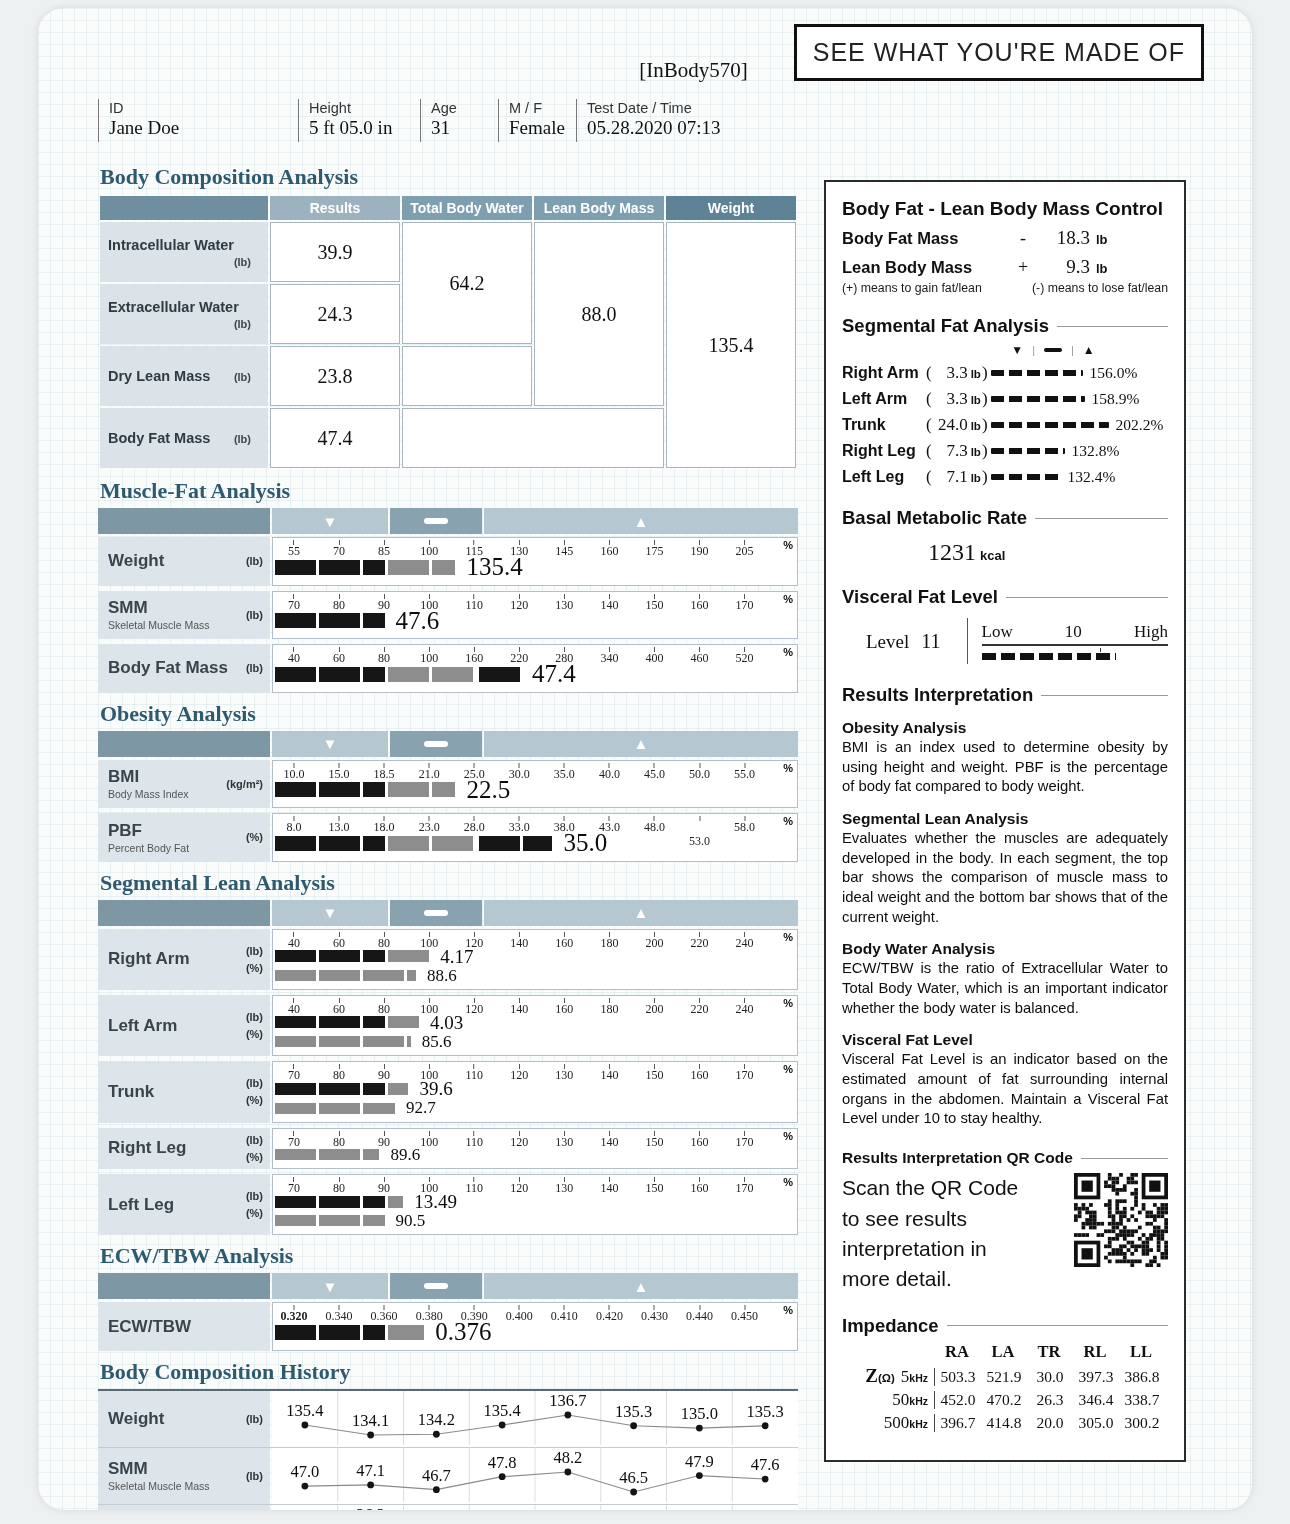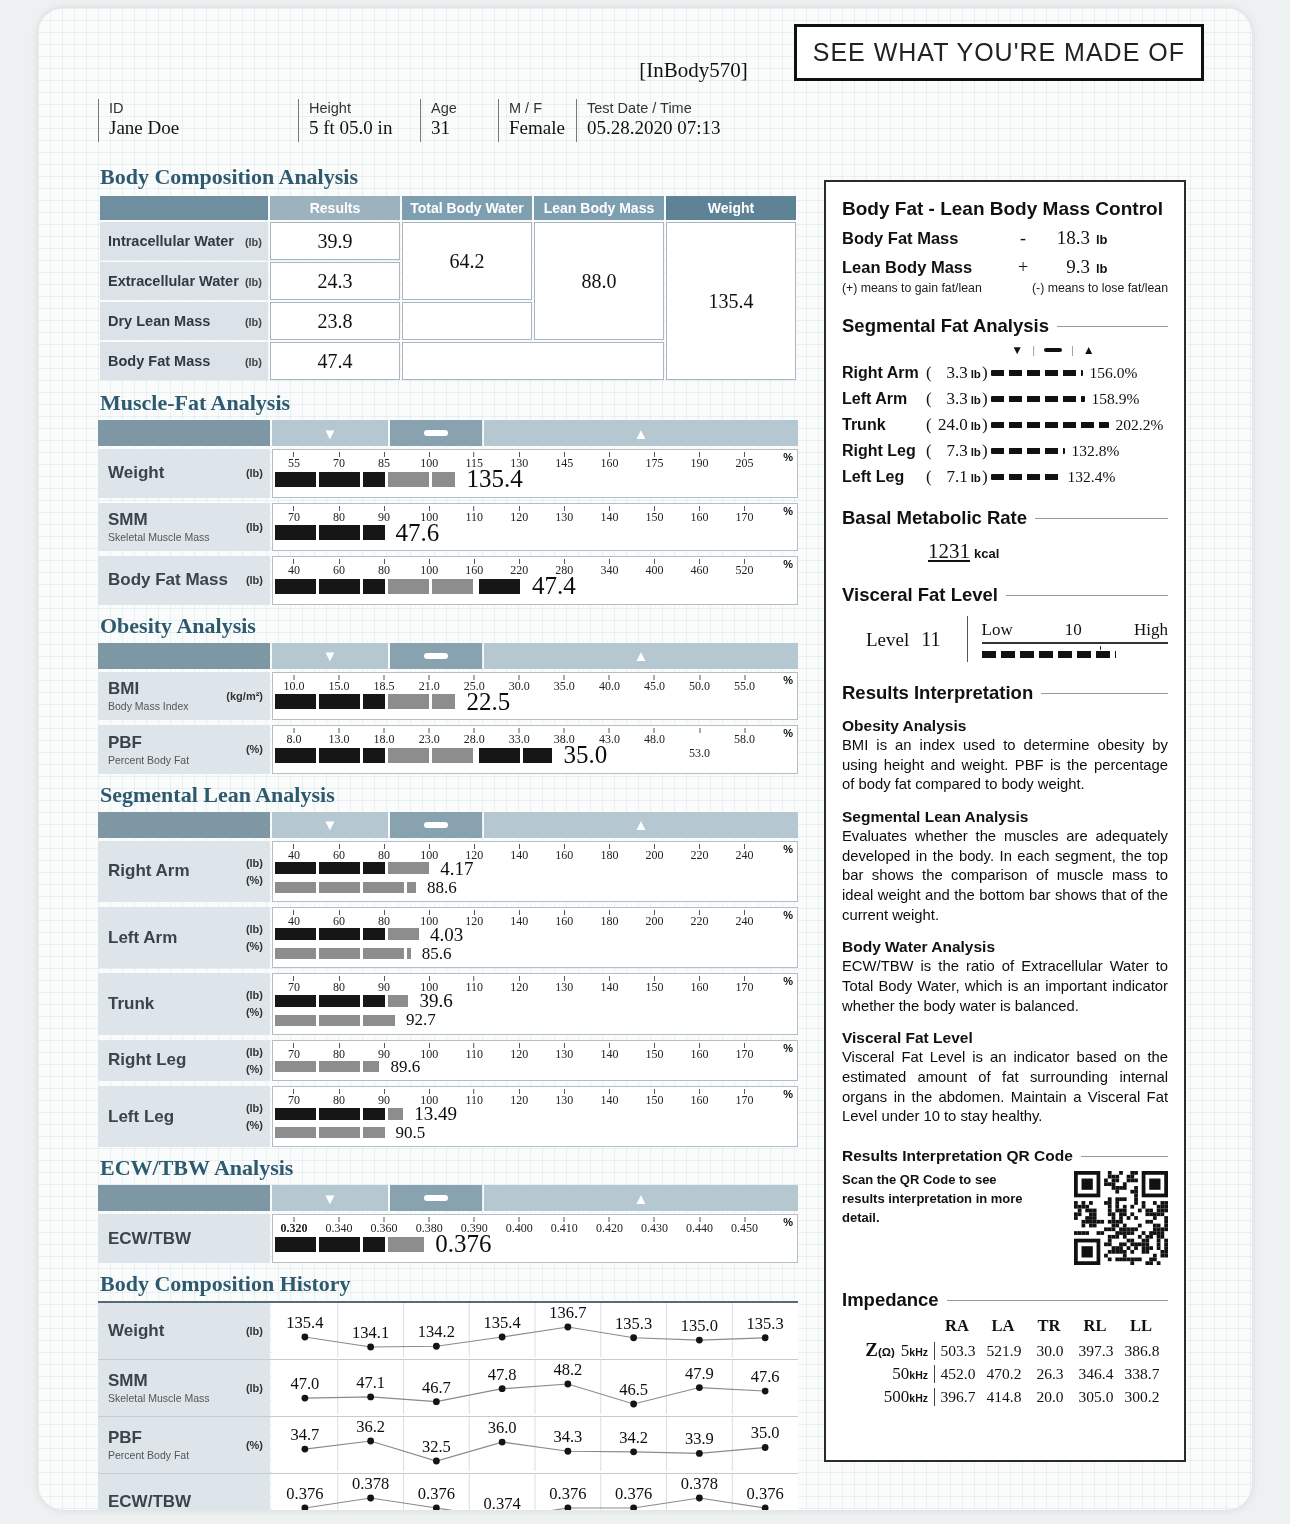--- a/index.html
+++ b/index.html
@@ -26,21 +26,21 @@
   .rightcol{width:362px;margin-left:26px;}
   .sec-title{font-family:"Liberation Serif",serif;font-weight:bold;font-size:22px;color:#2e5a6f;margin:8px 0 4px 2px;}
   
   table.bca{width:700px;border-collapse:separate;border-spacing:2px;table-layout:fixed;}
   .bca th{height:24px;color:#fff;font-size:14px;font-weight:bold;padding:0;}
   .bca .h0{background:#6f8fa0;width:168px;}
   .bca .h1{background:#9cb2bf;}
   .bca .h2,.bca .h3{background:#7e9fb0;}
   .bca .h4{background:#5e8296;}
   .bca td{height:36px;background:#fff;border:1px solid #a9b6bf;
-    font-family:"Liberation Serif",serif;font-size:20px;text-align:center;vertical-align:middle;padding:0;}
+    font-family:"Liberation Serif",serif;font-size:20px;text-align:center;vertical-align:middle;padding:11px;}
   .bca td.lbl{background:#dbe3e9;border:none;font-family:"Liberation Sans",sans-serif;
     font-size:14.5px;font-weight:bold;color:#2f3a41;text-align:left;padding-left:8px;}
   .bca td.lbl .u{font-size:11px;font-weight:bold;color:#444;float:right;margin:3px 6px 0 0;}
   
   .band{display:flex;height:26px;margin-bottom:3px;}
   .band .b0{width:172px;background:#7d97a5;margin-right:2px;}
   .band .b1{width:116px;background:#b5c7d0;margin-right:2px;display:flex;align-items:center;justify-content:center;}
   .band .b2{width:92px;background:#88a2b0;margin-right:2px;display:flex;align-items:center;justify-content:center;}
   .band .b3{flex:1;background:#b5c7d0;display:flex;align-items:center;justify-content:center;}
   .tri{color:#fff;font-size:15px;line-height:1;}
@@ -89,37 +89,37 @@
   .sf-icons .s-dash{width:18px;height:4px;background:#111;border-radius:2px;}
   .sf-row{display:flex;align-items:center;margin-top:6px;}
   .sf-row .sl{font-weight:bold;font-size:16px;width:84px;}
   .sf-row .sp{font-family:"Liberation Serif",serif;font-size:17px;}
   .sf-row .sv{font-family:"Liberation Serif",serif;font-size:17px;width:36px;text-align:right;}
   .sf-row .su{font-weight:bold;font-size:11.5px;margin:2px 1px 0 3px;}
   .sf-bar{height:6px;background:repeating-linear-gradient(90deg,#111 0 13px,transparent 13px 18px);
     margin:0 7px 0 3px;border-radius:1px;}
   .sf-pct{font-family:"Liberation Serif",serif;font-size:15.5px;white-space:nowrap;}
   .bmr-val{margin:10px 0 0 86px;}
-  .bmr-val .bv{font-family:"Liberation Serif",serif;font-size:21px;text-decoration:underline;}
+  .bmr-val .bv{font-family:"Liberation Serif",serif;font-size:24px;}
   .bmr-val .bu{font-weight:bold;font-size:13px;margin-left:4px;}
   .vf-row{display:flex;align-items:center;margin-top:10px;}
   .vf-level{font-family:"Liberation Serif",serif;font-size:19px;margin-left:24px;display:flex;gap:12px;align-items:baseline;}
   .vf-level .lv{font-size:20px;}
   .vf-div{width:1px;background:#555;height:46px;margin:0 14px 0 26px;}
   .vf-gauge{width:188px;}
   .vf-labels{display:flex;justify-content:space-between;align-items:baseline;
     font-family:"Liberation Serif",serif;font-size:17px;border-bottom:2px solid #333;padding-bottom:2px;}
   .vf-bar{margin-top:7px;height:7px;width:72%;position:relative;
     background:repeating-linear-gradient(90deg,#111 0 14px,transparent 14px 19px);}
   .vf-tick{position:absolute;left:88%;top:-5px;width:1px;height:4px;background:#333;}
   .ri-block{margin-top:13px;}
   .ri-head{font-weight:bold;font-size:15.5px;margin-bottom:1px;}
   .ri-body{font-size:14.8px;line-height:1.33;text-align:justify;color:#0d0d0d;}
   .qr-wrap{display:flex;margin-top:6px;align-items:flex-start;}
-  .qr-text{font-size:13px;line-height:1.45;width:198px;font-weight:bold;}
+  .qr-text{font-size:21px;line-height:1.45;width:198px;}
   .qr-box{margin-left:auto;}
   .imp-table{margin-top:5px;}
   .imp-head{display:flex;margin-left:92px;}
   .imp-head span{width:46px;text-align:center;font-family:"Liberation Serif",serif;font-weight:bold;font-size:16.5px;}
   .imp-row{display:flex;align-items:baseline;margin-top:3px;}
   .imp-lab{width:92px;text-align:right;box-sizing:border-box;padding-right:6px;white-space:nowrap;}
   .imp-lab .z{font-family:"Liberation Serif",serif;font-weight:bold;font-size:19px;}
   .imp-lab .ohm{font-size:11.5px;font-weight:bold;}
   .imp-lab .fq{font-family:"Liberation Serif",serif;font-size:17px;margin-left:6px;}
   .imp-lab .khz{font-size:10.5px;font-weight:bold;}

